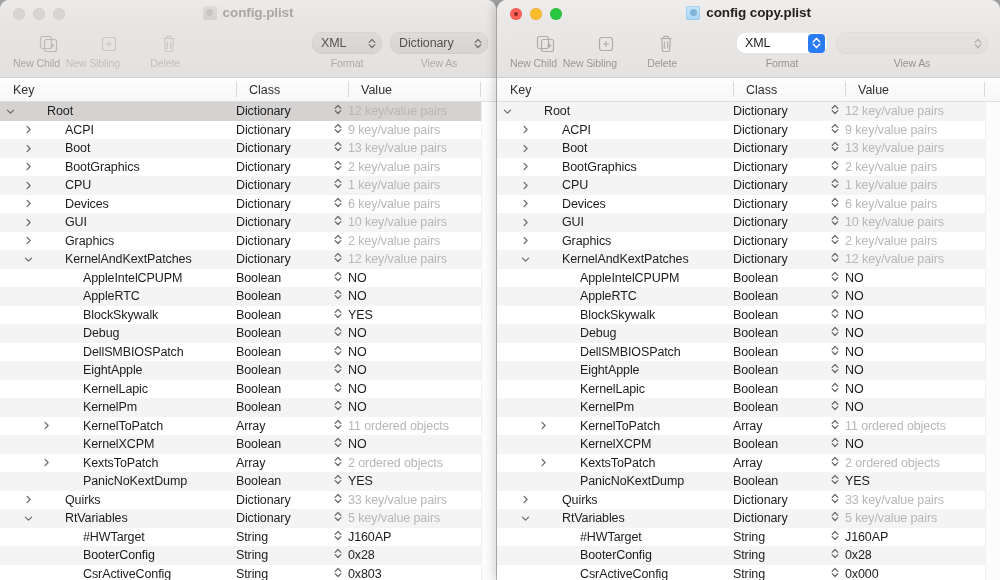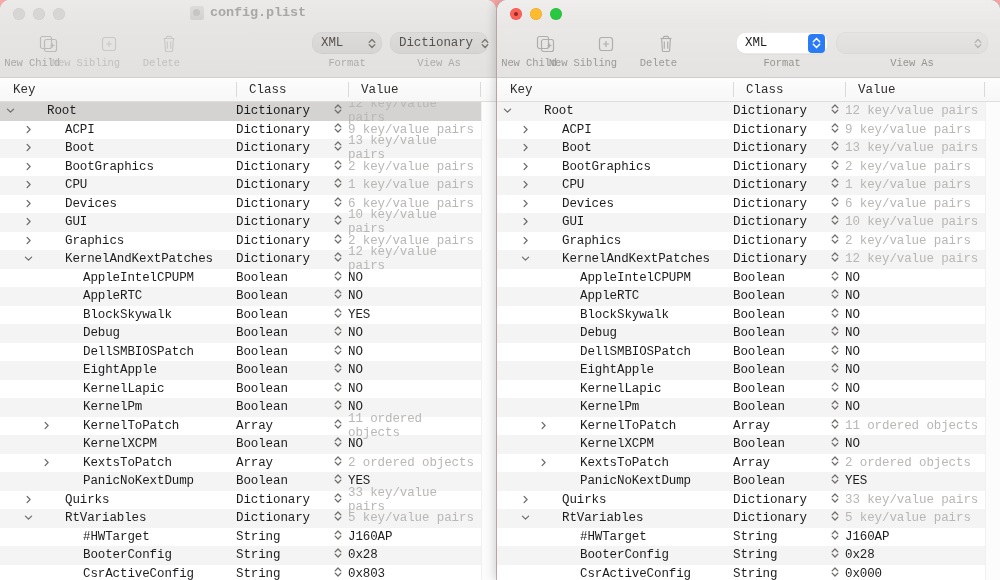--- a/index.html
+++ b/index.html
@@ -3,21 +3,21 @@
 <meta charset="utf-8">
 <style>
   * { box-sizing: border-box; margin: 0; padding: 0; }
   html, body {
     width: 1000px; height: 580px;
     overflow: hidden;
     background: #ffffff;
     font-family: "Liberation Sans", sans-serif;
     -webkit-font-smoothing: antialiased;
   }
-  .screen { position: relative; width: 1000px; height: 580px; background:#fca5a5;font-family:Liberation Mono, monospace; }
+  .screen { position: relative; width: 1000px; height: 580px; background:#a3a3a3; }
 
   
   .window {
     position: absolute;
     background: #ffffff;
     overflow: hidden;
   }
   .window.inactive {
     left: 0; top: 0; width: 496px; height: 580px;
     border-top-left-radius: 10px;
@@ -739,20 +739,24 @@
         <div class="scroll-gutter"></div>
       </div>
     </div>
     <div class="window active">
       <div class="titlebar">
         <div class="lights">
           <div class="light red"></div>
           <div class="light yellow"></div>
           <div class="light green"></div>
         </div>
+        <div class="title-center">
+          <span class="doc-icon"></span>
+          <span>config copy.plist</span>
+        </div>
       </div>
       <div class="toolbar">
         <div class="tb-group">
           <div class="tb-item enabled">
             <span>
               <svg class="icon-svg" width="22" height="22" viewBox="0 0 22 22" fill="none" stroke-width="1.2">
                 <rect x="2.5" y="3.5" width="11" height="12" rx="2"></rect>
                 <rect x="6.5" y="6.5" width="12" height="12" rx="2" fill="#fff" fill-opacity="0"></rect>
                 <path d="M12.5 12.5h4M14.5 10.5v4"></path>
               </svg>

